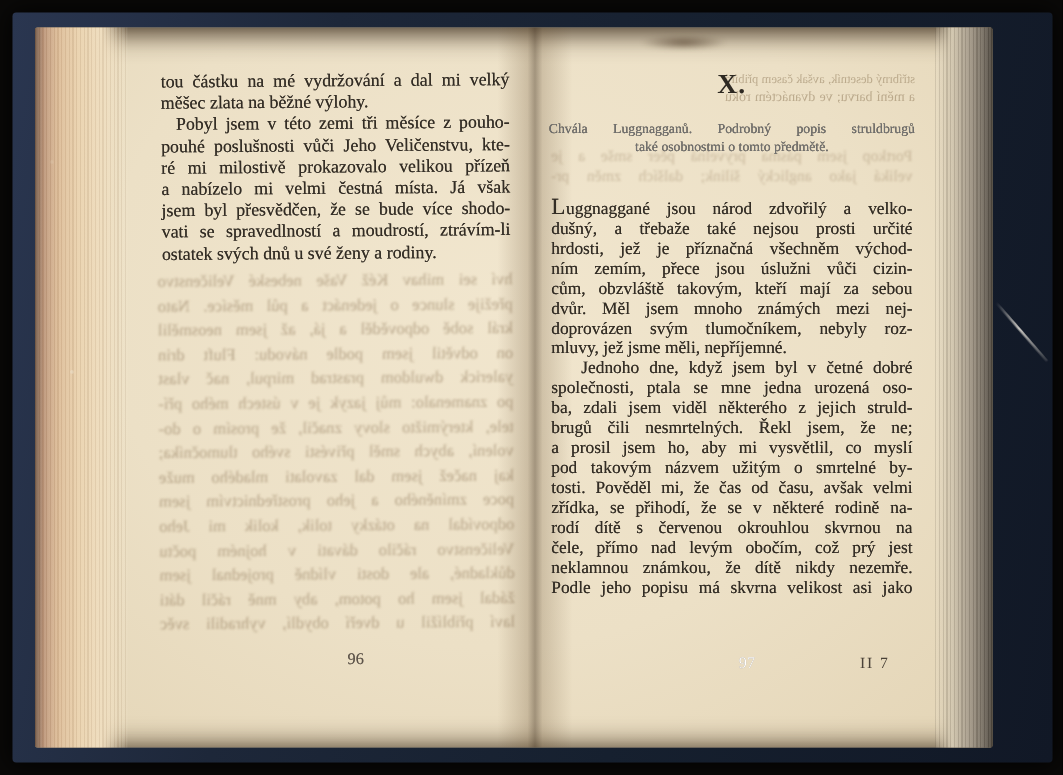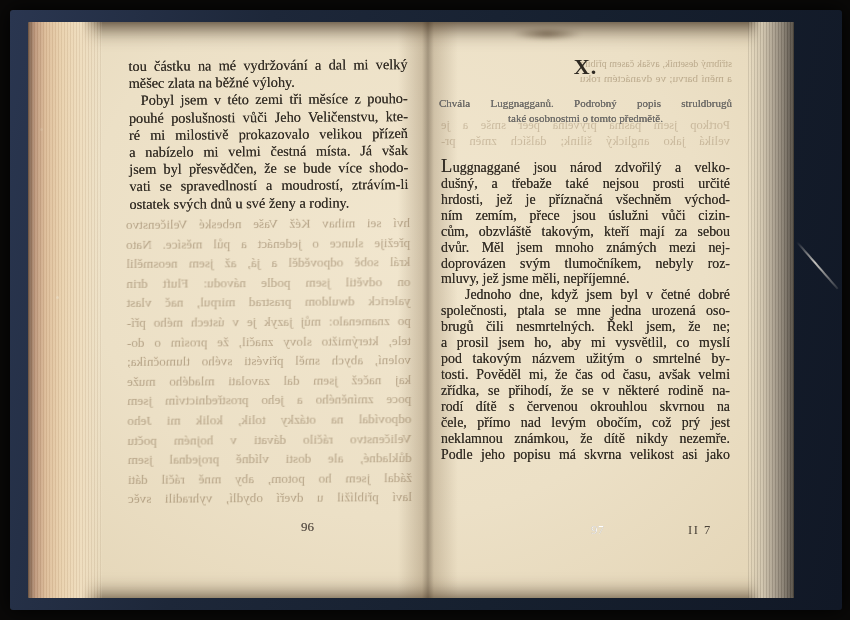--- a/index.html
+++ b/index.html
@@ -36,21 +36,21 @@
   .jline.centerend{text-align-last:center;}
   .ltext{left:129px;top:57px;width:279px;font-size:14.3px;line-height:17.2px;transform:rotate(-.4deg);}
   .ltext .ind{text-indent:12px;}
   .rtext{left:441px;top:160px;width:289px;font-size:13.9px;line-height:15.92px;}
   .rtext .ind{text-indent:24px;}
   .initial{font-size:18.5px;line-height:.75;letter-spacing:.5px;}
   .chapnum{left:441px;top:54px;width:289px;text-align:center;font-weight:700;
            font-size:22px;letter-spacing:1px;color:#2e2922;}
   .summary{left:439px;top:96px;width:293px;font-size:11px;line-height:14.55px;color:#737373;}
   .pageno{font-size:13px;color:#554c41;text-shadow:0 0 .4px rgba(85,76,65,.7);}
-  .pn-left{position:absolute;left:278px;top:519px;width:36px;text-align:right;color:#5d544a;}
+  .pn-left{position:absolute;left:278px;top:519px;width:36px;text-align:left;color:#5d544a;}
   .pn-right{position:absolute;left:568px;top:522px;width:36px;text-align:right;color:#ffffff;}
   .sig{position:absolute;left:688px;top:523px;width:44px;text-align:left;font-size:12.5px;
        letter-spacing:1.5px;color:#4a4238;}
   .ghblock{position:absolute;}
   .ghline{text-align:justify;text-align-last:justify;transform:scaleX(-1);
           color:rgba(124,99,66,.48);filter:blur(.7px);}
   .ghostL{left:127px;top:214px;width:284px;font-size:13.2px;line-height:19.6px;transform:rotate(-.4deg);}
   .ghostRT{left:580px;top:57px;width:152px;font-size:11.8px;line-height:14px;}
   .ghostRT .ghline{color:rgba(122,97,64,.42);filter:blur(.6px);}
   .ghostRM{left:441px;top:118px;width:289px;font-size:12.6px;line-height:15.5px;}
@@ -114,20 +114,21 @@
       <div class="jline"><span class="initial">L</span>uggnaggané jsou národ zdvořilý a velko-</div>
       <div class="jline">dušný, a třebaže také nejsou prosti určité</div>
       <div class="jline">hrdosti, jež je příznačná všechněm východ-</div>
       <div class="jline">ním zemím, přece jsou úslužni vůči cizin-</div>
       <div class="jline">cům, obzvláště takovým, kteří mají za sebou</div>
       <div class="jline">dvůr. Měl jsem mnoho známých mezi nej-</div>
       <div class="jline">doprovázen svým tlumočníkem, nebyly roz-</div>
       <div class="jline endline">mluvy, jež jsme měli, nepříjemné.</div>
       <div class="jline ind">Jednoho dne, když jsem byl v četné dobré</div>
       <div class="jline">společnosti, ptala se mne jedna urozená oso-</div>
+      <div class="jline">ba, zdali jsem viděl některého z jejich struld-</div>
       <div class="jline">brugů čili nesmrtelných. Řekl jsem, že ne;</div>
       <div class="jline">a prosil jsem ho, aby mi vysvětlil, co myslí</div>
       <div class="jline">pod takovým názvem užitým o smrtelné by-</div>
       <div class="jline">tosti. Pověděl mi, že čas od času, avšak velmi</div>
       <div class="jline">zřídka, se přihodí, že se v některé rodině na-</div>
       <div class="jline">rodí dítě s červenou okrouhlou skvrnou na</div>
       <div class="jline">čele, přímo nad levým obočím, což prý jest</div>
       <div class="jline">neklamnou známkou, že dítě nikdy nezemře.</div>
       <div class="jline">Podle jeho popisu má skvrna velikost asi jako</div>
     </div>

